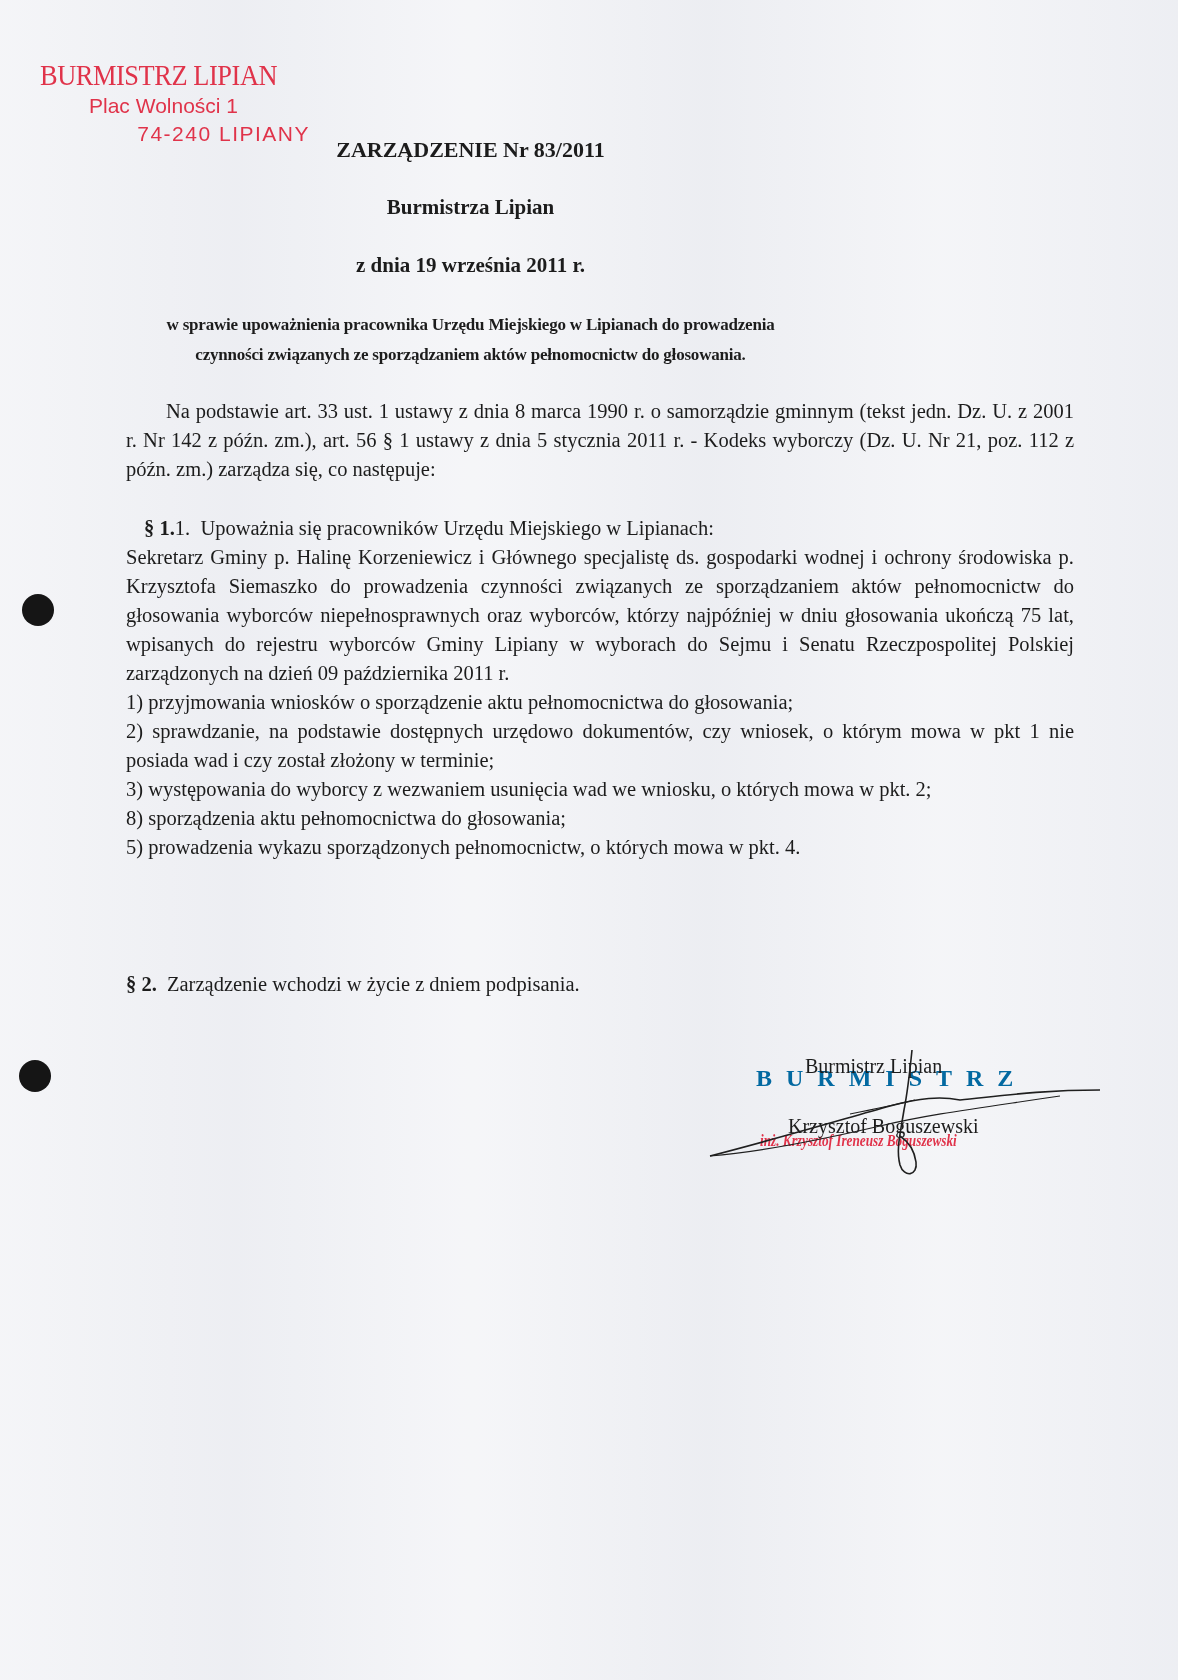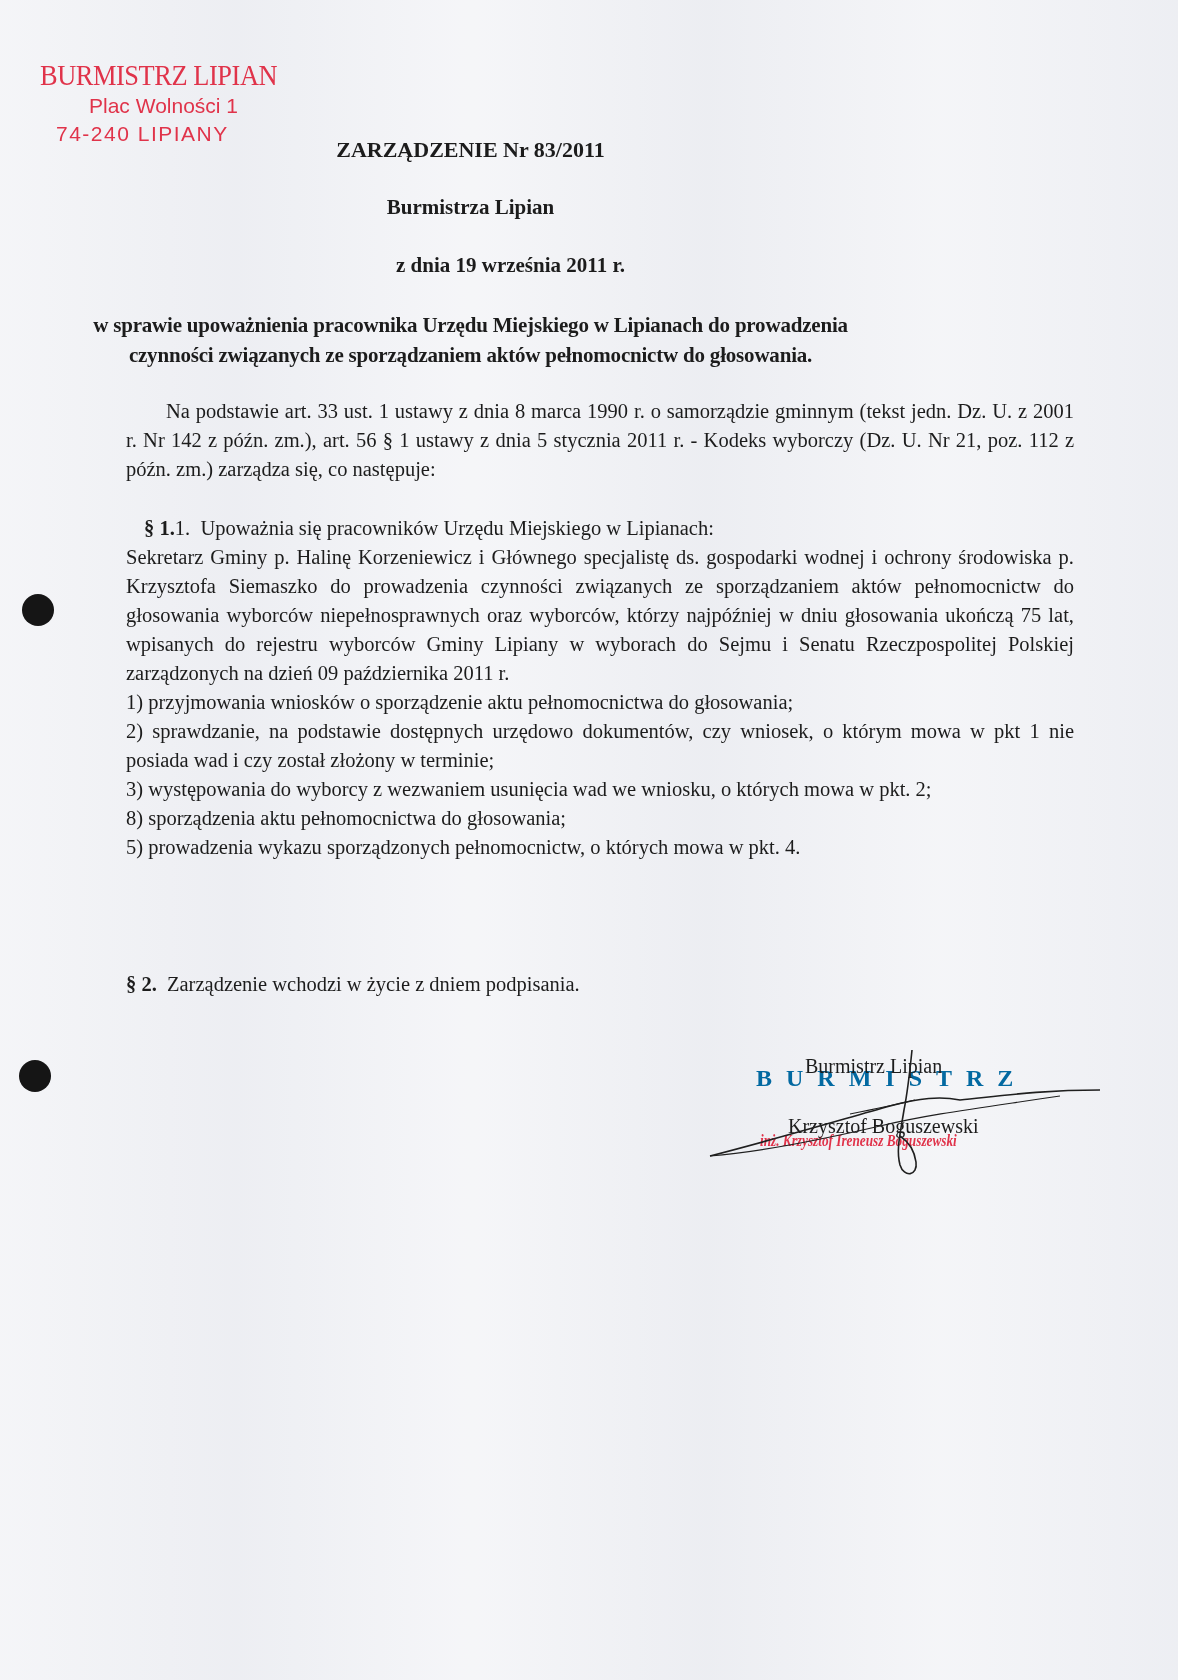--- a/index.html
+++ b/index.html
@@ -42,35 +42,35 @@
       line-height: 34px;
     }
     .stamp-address .stamp-line {
       font-family: "Liberation Sans", sans-serif;
       font-size: 21px;
       display: block;
       line-height: 28px;
       white-space: nowrap;
     }
     .stamp-address .stamp-line.l2 { margin-left: 49px; text-align: left; }
-    .stamp-address .stamp-line.l3 { margin-left: 16px; text-align: left; letter-spacing: 1.5px; }
+    .stamp-address .stamp-line.l3 { margin-left: 16px; text-align: right; letter-spacing: 1.5px; }
 
     .header-block {
       position: absolute;
       left: 0;
       width: 941px;
       text-align: center;
       font-weight: bold;
     }
     .doc-title { top: 137px; font-size: 22px; }
     .doc-issuer { top: 195px; font-size: 21px; }
-    .doc-date { top: 253px; font-size: 21px; padding-left: 40px; }
+    .doc-date { top: 253px; font-size: 21px; }
     .doc-subject {
       top: 310px;
-      font-size: 21px;
+      font-size: 17px;
       line-height: 30px;
       letter-spacing: -0.2px;
       text-align: center;
     }
 
     .body-text {
       position: absolute;
       left: 126px;
       width: 948px;
       font-size: 20.5px;

